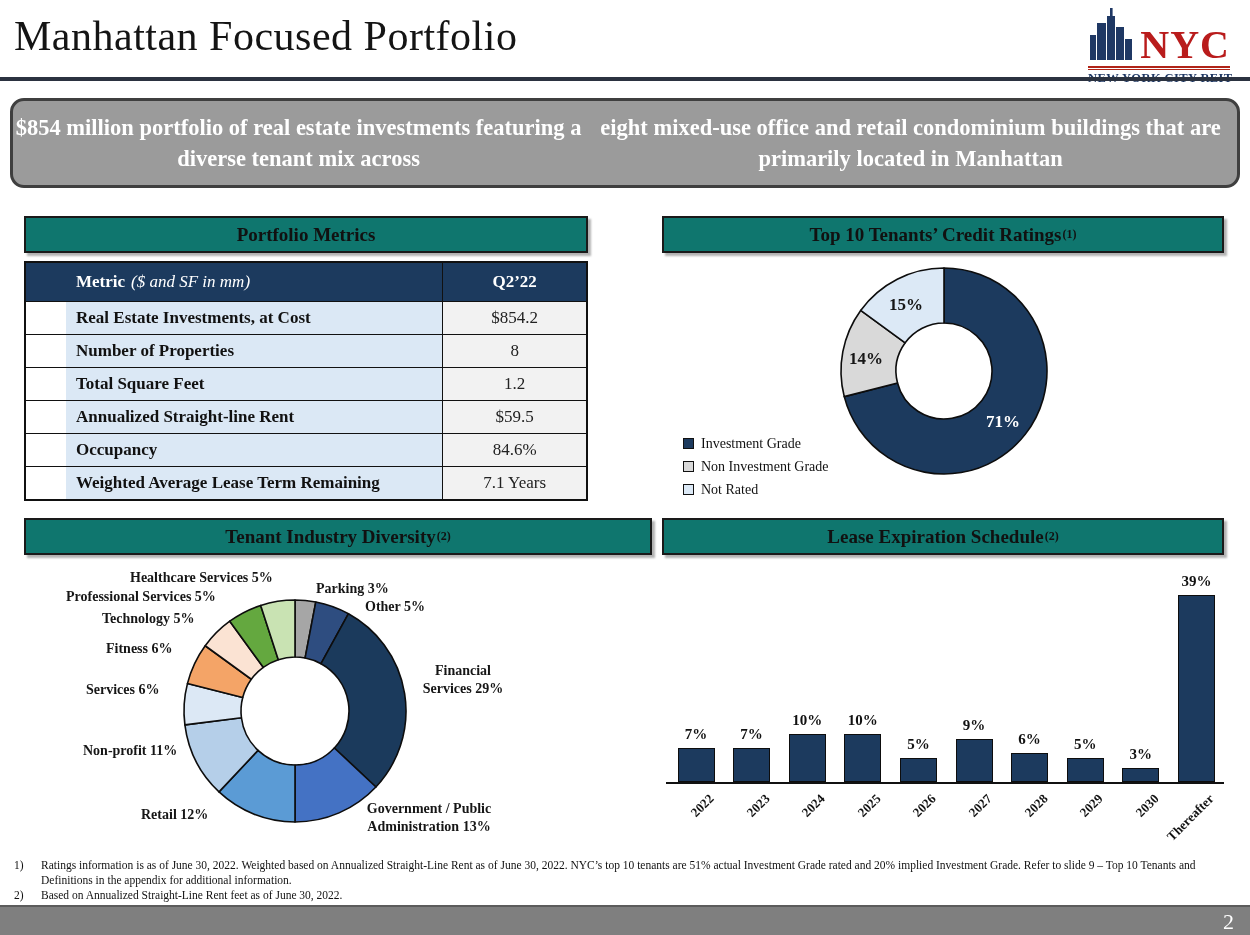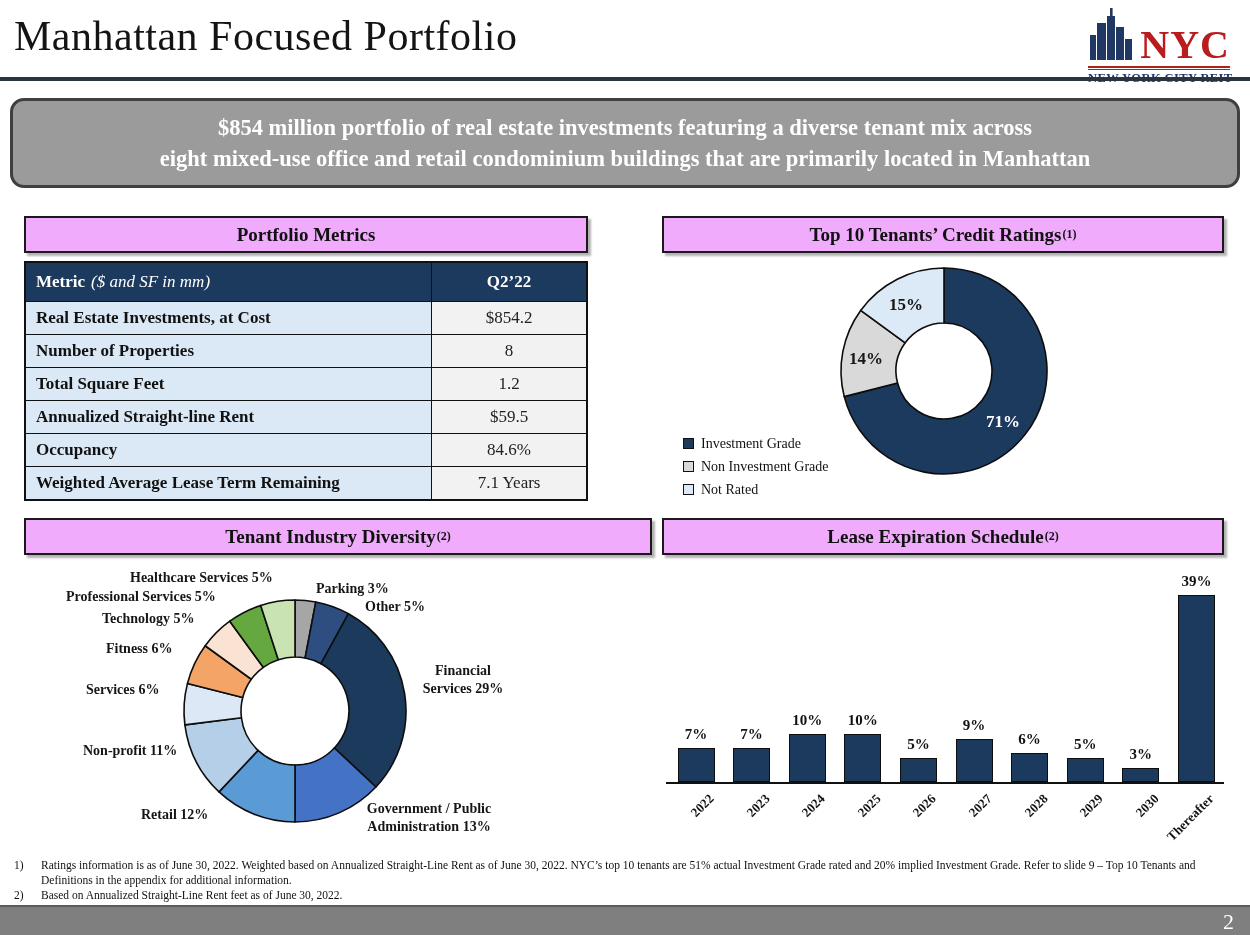--- a/index.html
+++ b/index.html
@@ -11,37 +11,37 @@
   .title-rule { position:absolute; left:0; top:77px; width:1250px; height:4px; background:#2b3240; }
 
   .logo { position:absolute; right:20px; top:8px; width:142px; }
   .logo-row { display:flex; align-items:flex-end; justify-content:flex-end; }
   .logo-acronym { font-size:40px; font-weight:bold; color:#b91c1c; line-height:0.95; letter-spacing:1px; }
   .logo-rule { margin-top:2px; border-top:2px solid #b02418; border-bottom:1px solid #b02418; height:4px; }
   .logo-caption { margin-top:1px; font-size:12.5px; font-weight:bold; color:#1f3864; letter-spacing:0.4px; text-align:center; white-space:nowrap; }
 
   
   .banner { position:absolute; left:10px; top:98px; width:1230px; height:90px; background:#9b9b9b;
-            border:3px solid #3f3f3f; border-radius:14px; display:flex; flex-direction:column;
+            border:3px solid #3f3f3f; border-radius:14px; display:flex; flex-direction:row;
             justify-content:center; align-items:center; }
   .banner div { color:#ffffff; font-size:22.5px; font-weight:bold; line-height:31px; text-align:center; }
 
   
-  .sec-header { position:absolute; height:37px; background:#f0abfc; border:2px solid #1a1a1a;
+  .sec-header { position:absolute; height:37px; background:#0f766e; border:2px solid #1a1a1a;
                 box-shadow:3px 3px 2px rgba(0,0,0,0.30); display:flex; align-items:center; justify-content:center;
                 font-size:19px; font-weight:bold; color:#111; }
   .sec-header sup { font-size:12px; font-weight:bold; margin-left:1px; }
   .sh-metrics { left:24px; top:216px; width:564px; }
   .sh-credit  { left:662px; top:216px; width:562px; }
   .sh-tenant  { left:24px; top:518px; width:628px; }
   .sh-lease   { left:662px; top:518px; width:562px; }
 
   
   .pm-table { position:absolute; left:24px; top:261px; width:564px; border:2px solid #111; }
-  .pm-row { display:flex; height:33px; border-top:1.5px solid #111; }
+  .pm-row { display:flex; height:33px; border-top:1.5px solid #111;padding-left:40px; }
   .pm-row.header { height:38px; border-top:none; background:#1c3a5e; color:#fff; }
   .pm-c1 { width:408px; display:flex; align-items:center; padding-left:10px; font-size:17px; font-weight:bold; }
   .pm-c2 { width:156px; display:flex; align-items:center; justify-content:center; font-size:17px; border-left:1.5px solid #111;font-family:Liberation Serif, serif; }
   .pm-row.header .pm-c2 { font-weight:bold; }
   .pm-note { font-weight:normal; font-style:italic; margin-left:6px; }
   .pm-row .pm-c1.body { background:#dbe8f5; color:#111; }
   .pm-row .pm-c2.body { background:#f2f2f2; color:#222; font-weight:normal; }
 
   
   svg.donut { position:absolute; overflow:visible; }

